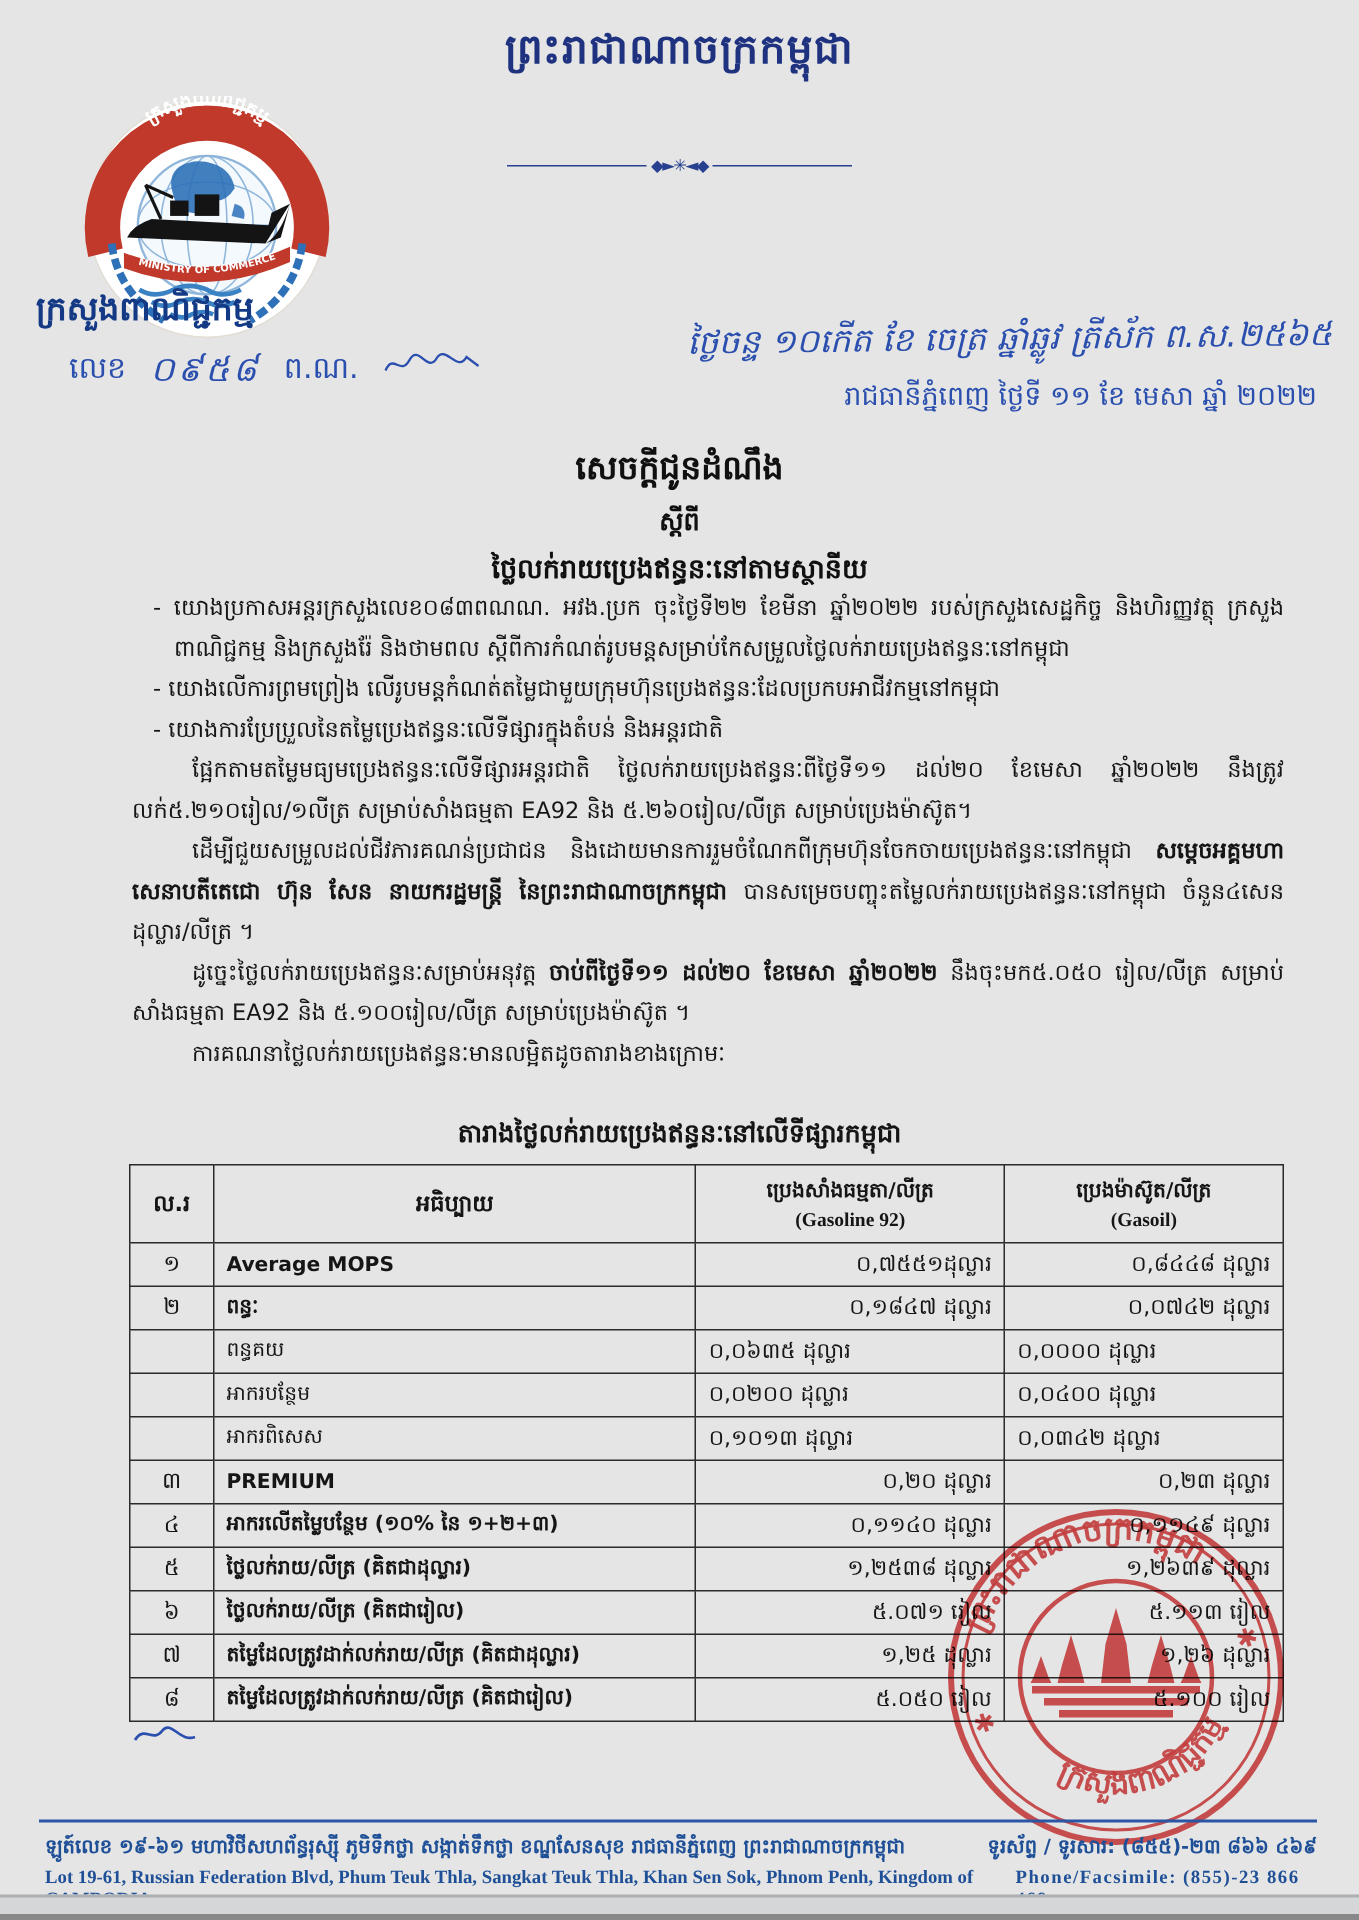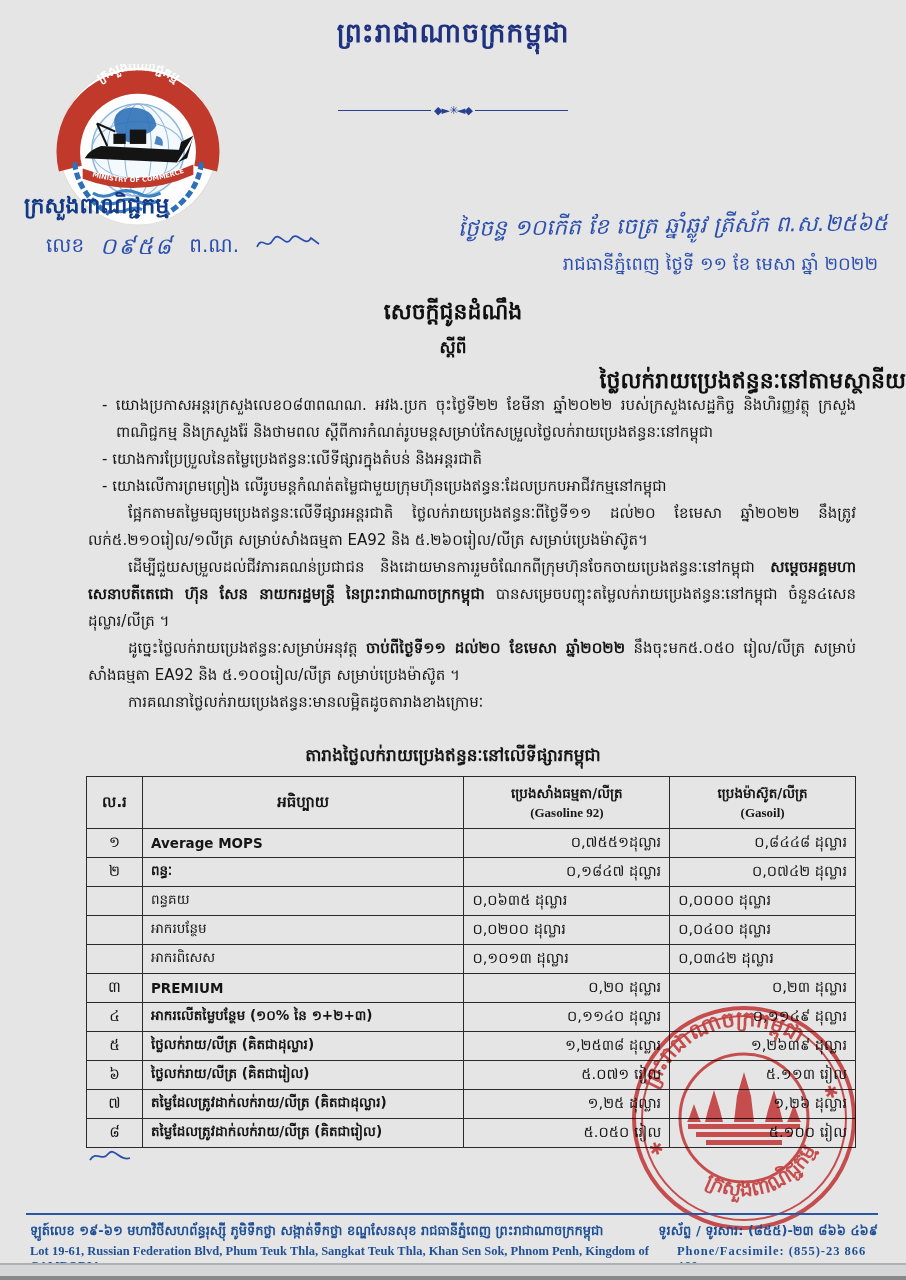--- a/index.html
+++ b/index.html
@@ -22,21 +22,21 @@
   .ref-line { position:absolute; left:46px; top:232px; font-size:20px; color:#2b4fae; display:flex; gap:16px; }
   .ref-line .hw { font-style:italic; font-size:23px; letter-spacing:2px; }
   
   .date-block { position:absolute; right:18px; top:212px; text-align:right; color:#2b4fae; }
   .date-block .d1 { font-size:22px; font-style:italic; transform:rotate(-0.8deg); }
   .date-block .d2 { font-size:18px; margin-top:8px; padding-right:10px; }
   
   .doc-title { position:absolute; left:0; top:298px; width:100%; text-align:center; color:#101010; }
   .doc-title .t1 { font-size:22px; font-weight:bold; }
   .doc-title .t2 { font-size:17px; font-weight:bold; margin-top:6px; }
-  .doc-title .t3 { font-size:22px; font-weight:bold; margin-top:6px;text-align:right; }
+  .doc-title .t3 { font-size:18px; font-weight:bold; margin-top:6px; }
   
   .body-text { position:absolute; left:88px; top:392px; width:768px; font-size:15px; line-height:27px; text-align:justify; }
   .bullet { padding-left:28px; text-indent:-14px; }
   .para { text-indent:40px; }
   .b { font-weight:bold; }
   
   .table-title { position:absolute; left:0; top:744px; width:100%; text-align:center; font-size:17px; font-weight:bold; }
   table.price { position:absolute; left:86px; top:776px; width:770px; border-collapse:collapse; font-size:13.5px; }
   table.price th, table.price td { border:1.6px solid #2a2a2a; padding:2px 8px; }
   table.price th { font-weight:bold; text-align:center; }
@@ -132,22 +132,22 @@
   </div>
 
   <div class="doc-title">
     <div class="t1">សេចក្តីជូនដំណឹង</div>
     <div class="t2">ស្តីពី</div>
     <div class="t3">ថ្លៃលក់រាយប្រេងឥន្ធនៈនៅតាមស្ថានីយ</div>
   </div>
 
   <div class="body-text">
     <div class="bullet"><span>-</span> <span>យោងប្រកាសអន្តរក្រសួងលេខ០៨៣ពណណ. អវង.ប្រក ចុះថ្ងៃទី២២ ខែមីនា ឆ្នាំ២០២២ របស់ក្រសួងសេដ្ឋកិច្ច និងហិរញ្ញវត្ថុ ក្រសួងពាណិជ្ជកម្ម និងក្រសួងរ៉ែ និងថាមពល ស្តីពីការកំណត់រូបមន្តសម្រាប់កែសម្រួលថ្លៃលក់រាយប្រេងឥន្ធនៈនៅកម្ពុជា</span></div>
+    <div class="bullet"><span>-</span> <span>យោងលើការព្រមព្រៀង លើរូបមន្តកំណត់តម្លៃជាមួយក្រុមហ៊ុនប្រេងឥន្ធនៈដែលប្រកបអាជីវកម្មនៅកម្ពុជា</span></div>
     <div class="bullet"><span>-</span> <span>យោងការប្រែប្រួលនៃតម្លៃប្រេងឥន្ធនៈលើទីផ្សារក្នុងតំបន់ និងអន្តរជាតិ</span></div>
-    <div class="bullet"><span>-</span> <span>យោងលើការព្រមព្រៀង លើរូបមន្តកំណត់តម្លៃជាមួយក្រុមហ៊ុនប្រេងឥន្ធនៈដែលប្រកបអាជីវកម្មនៅកម្ពុជា</span></div>
     <div class="para">ផ្អែកតាមតម្លៃមធ្យមប្រេងឥន្ធនៈលើទីផ្សារអន្តរជាតិ ថ្លៃលក់រាយប្រេងឥន្ធនៈពីថ្ងៃទី១១ ដល់២០ ខែមេសា ឆ្នាំ២០២២ នឹងត្រូវលក់៥.២១០រៀល/១លីត្រ សម្រាប់សាំងធម្មតា EA92 និង ៥.២៦០រៀល/លីត្រ សម្រាប់ប្រេងម៉ាស៊ូត។</div>
     <div class="para"><span>ដើម្បីជួយសម្រួលដល់ជីវភារគណន់ប្រជាជន និងដោយមានការរួមចំណែកពីក្រុមហ៊ុនចែកចាយប្រេងឥន្ធនៈនៅកម្ពុជា </span><span class="b">សម្តេចអគ្គមហាសេនាបតីតេជោ ហ៊ុន សែន នាយករដ្ឋមន្ត្រី នៃព្រះរាជាណាចក្រកម្ពុជា </span><span>បានសម្រេចបញ្ចុះតម្លៃលក់រាយប្រេងឥន្ធនៈនៅកម្ពុជា ចំនួន៤សេនដុល្លារ/លីត្រ ។</span></div>
     <div class="para"><span>ដូច្នេះថ្លៃលក់រាយប្រេងឥន្ធនៈសម្រាប់អនុវត្ត </span><span class="b">ចាប់ពីថ្ងៃទី១១ ដល់២០ ខែមេសា ឆ្នាំ២០២២</span><span> នឹងចុះមក៥.០៥០ រៀល/លីត្រ សម្រាប់សាំងធម្មតា EA92 និង ៥.១០០រៀល/លីត្រ សម្រាប់ប្រេងម៉ាស៊ូត ។</span></div>
     <div class="para">ការគណនាថ្លៃលក់រាយប្រេងឥន្ធនៈមានលម្អិតដូចតារាងខាងក្រោមៈ</div>
   </div>
 
   <div class="table-title">តារាងថ្លៃលក់រាយប្រេងឥន្ធនៈនៅលើទីផ្សារកម្ពុជា</div>
   <table class="price">
     <tbody>
         <tr class="head">

